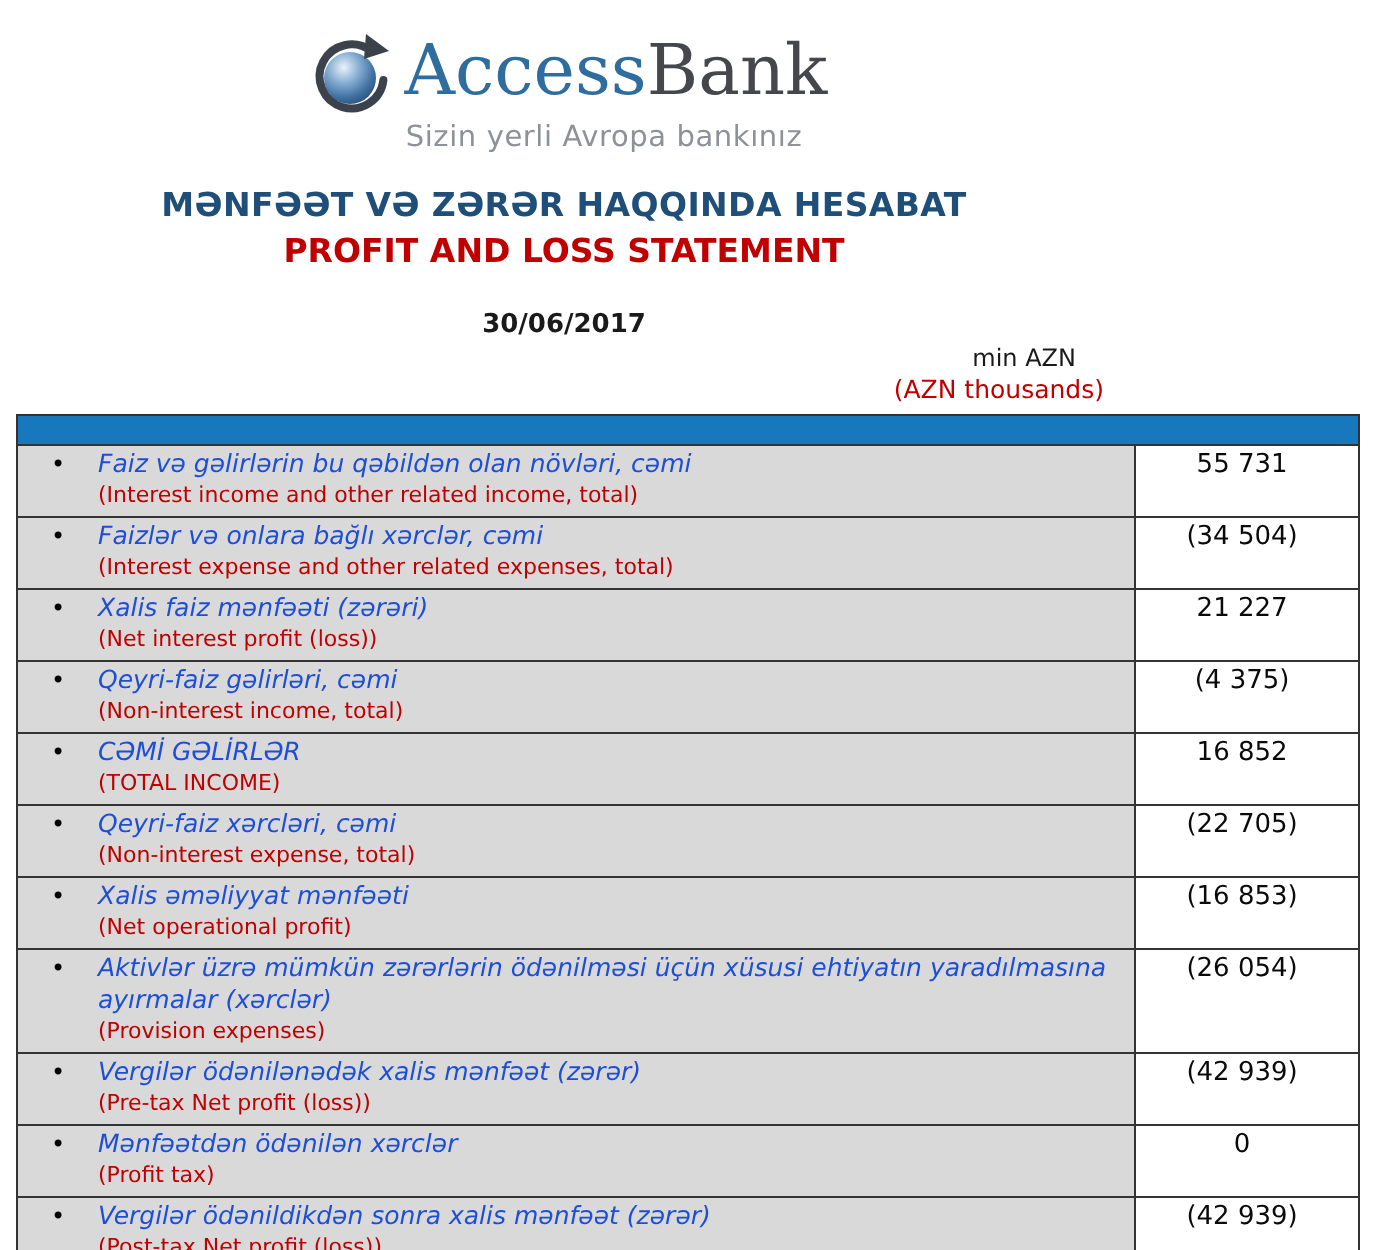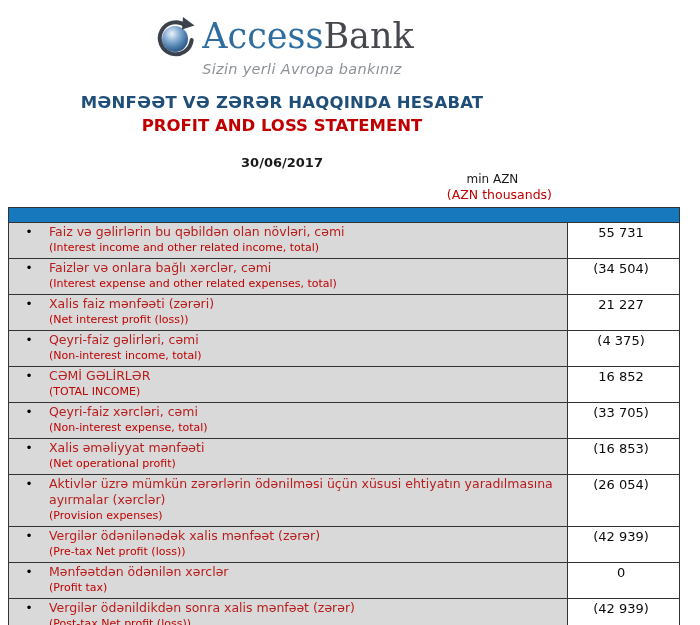--- a/index.html
+++ b/index.html
@@ -27,32 +27,32 @@
   .logo-row{display:flex;align-items:center;justify-content:center;gap:4px;}
   .logo-icon{width:48px;height:48px;display:inline-block;}
   .brand-text{
     font-family:"DejaVu Serif", serif;
     font-size:35px;line-height:48px;font-weight:500;letter-spacing:0px;
   }
   .brand-access{color:var(--logo-blue);}
   .brand-bank{color:var(--logo-gray);}
   .tagline{
     margin-top:1px;margin-left:40px;
-    font-size:14.5px;color:var(--tagline-gray);letter-spacing:.3px;font-style:italic;
+    font-size:14.5px;color:var(--tagline-gray);letter-spacing:.3px;
   }
 
   
   .titles{text-align:center;margin-top:16px;}
   .title-az{font-size:16.5px;font-weight:bold;color:var(--title-navy);letter-spacing:.2px;}
   .title-en{font-size:16.5px;font-weight:bold;color:var(--accent-red);margin-top:4px;}
   .report-date{font-size:13px;font-weight:bold;color:#1a1a1a;margin-top:20px;}
 
   
   .units{position:absolute;top:172px;right:12px;text-align:right;line-height:15px;}
-  .units-line1{font-size:12px;color:#1a1a1a;padding-right:14px;text-align:center;}
+  .units-line1{font-size:12px;color:#1a1a1a;padding-right:14px;}
   .units-line2{font-size:12.5px;color:var(--accent-red);}
 
   
   table.pl{
     position:absolute;top:207px;left:8px;
     width:672px;border-collapse:collapse;
     border:1px solid var(--border-dark);
   }
   table.pl td{border:1px solid var(--border-dark);vertical-align:top;}
   tr.bluebar td{
@@ -60,21 +60,21 @@
     border-bottom:1px solid var(--border-dark);
   }
   td.cell-label{
     background:var(--row-gray);
     width:560px;padding:1px 6px 2px 0;
   }
   .label-inner{display:flex;}
   .bullet{flex:0 0 40px;text-align:center;font-size:12px;line-height:16px;color:#000;}
   .bullet::before{content:"\2022";}
   .label-text{flex:1;padding-right:6px;}
-  .az-line{font-size:12.5px;line-height:16px;color:#b91c1c;}
+  .az-line{font-size:12.5px;line-height:16px;color:#1d4ed8;font-style:italic;}
   .en-line{font-size:11px;line-height:16px;color:var(--accent-red);}
   td.cell-value{
     background:#ffffff;width:112px;
     text-align:center;padding:1px 7px 0 2px;
     font-size:13px;line-height:17px;color:#0a0a0a;
     white-space:nowrap;
   }
 </style>
 </head>
 <body>
@@ -195,21 +195,21 @@
   <tr>
     <td class="cell-label">
       <div class="label-inner">
         <span class="bullet"></span>
         <div class="label-text">
           <div class="az-line">Qeyri-faiz xərcləri, cəmi</div>
           <div class="en-line">(Non-interest expense, total)</div>
         </div>
       </div>
     </td>
-    <td class="cell-value">(33 705)</td>
+    <td class="cell-value">(22 705)</td>
   </tr>
 
   <tr>
     <td class="cell-label">
       <div class="label-inner">
         <span class="bullet"></span>
         <div class="label-text">
           <div class="az-line">Xalis əməliyyat mənfəəti</div>
           <div class="en-line">(Net operational profit)</div>
         </div>

